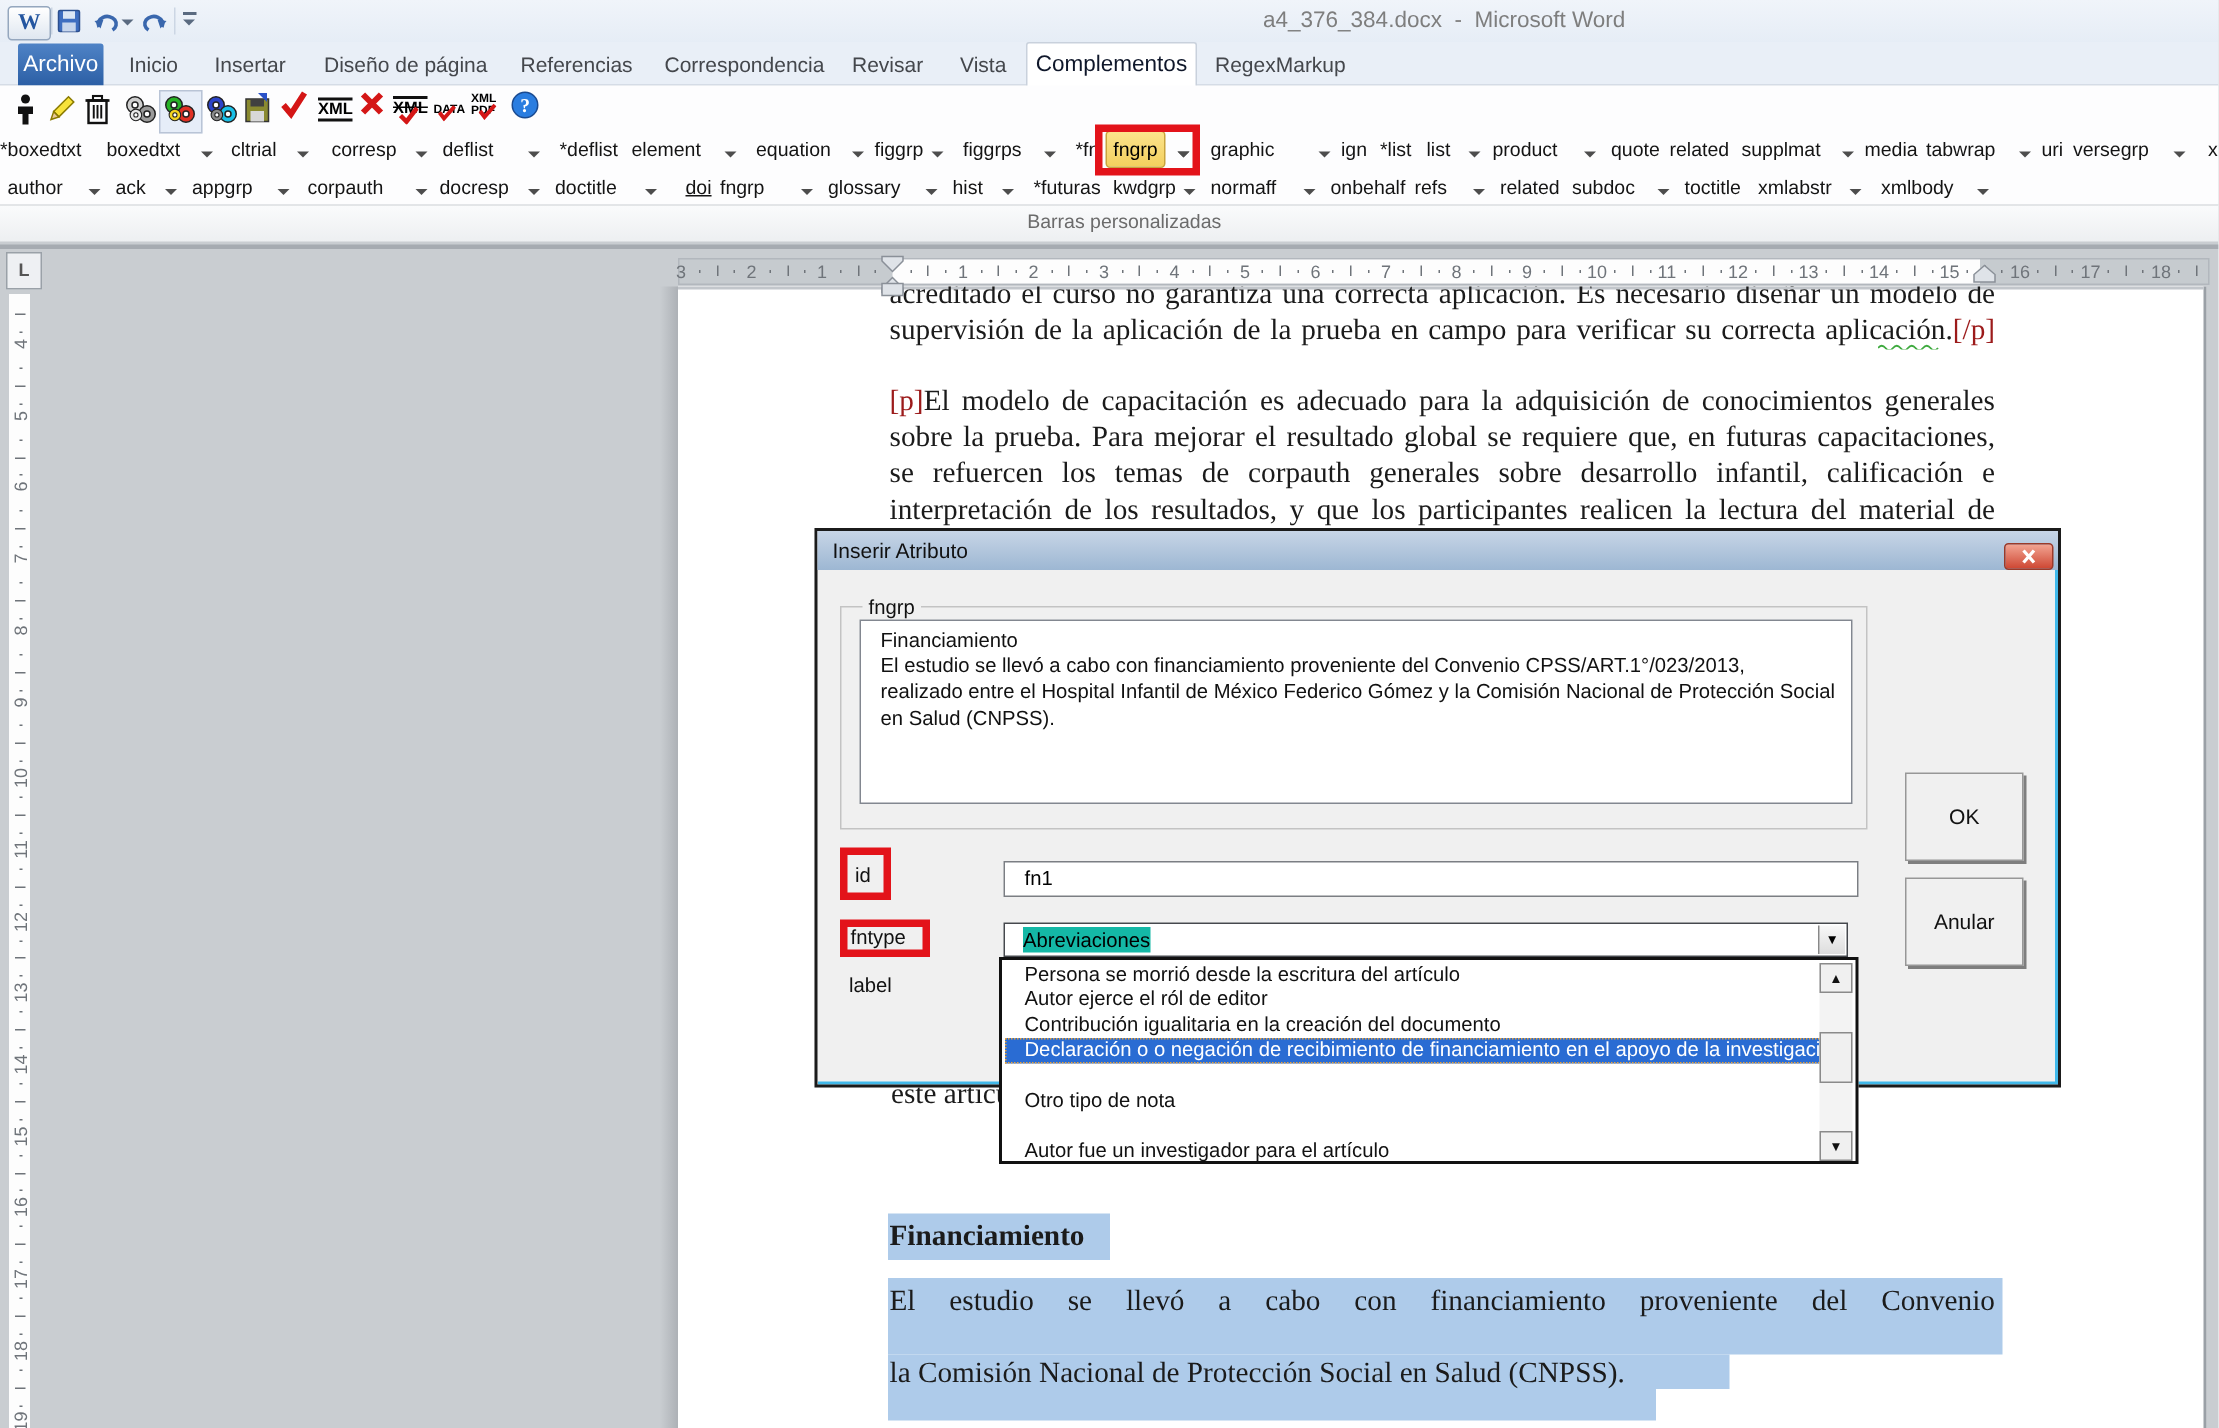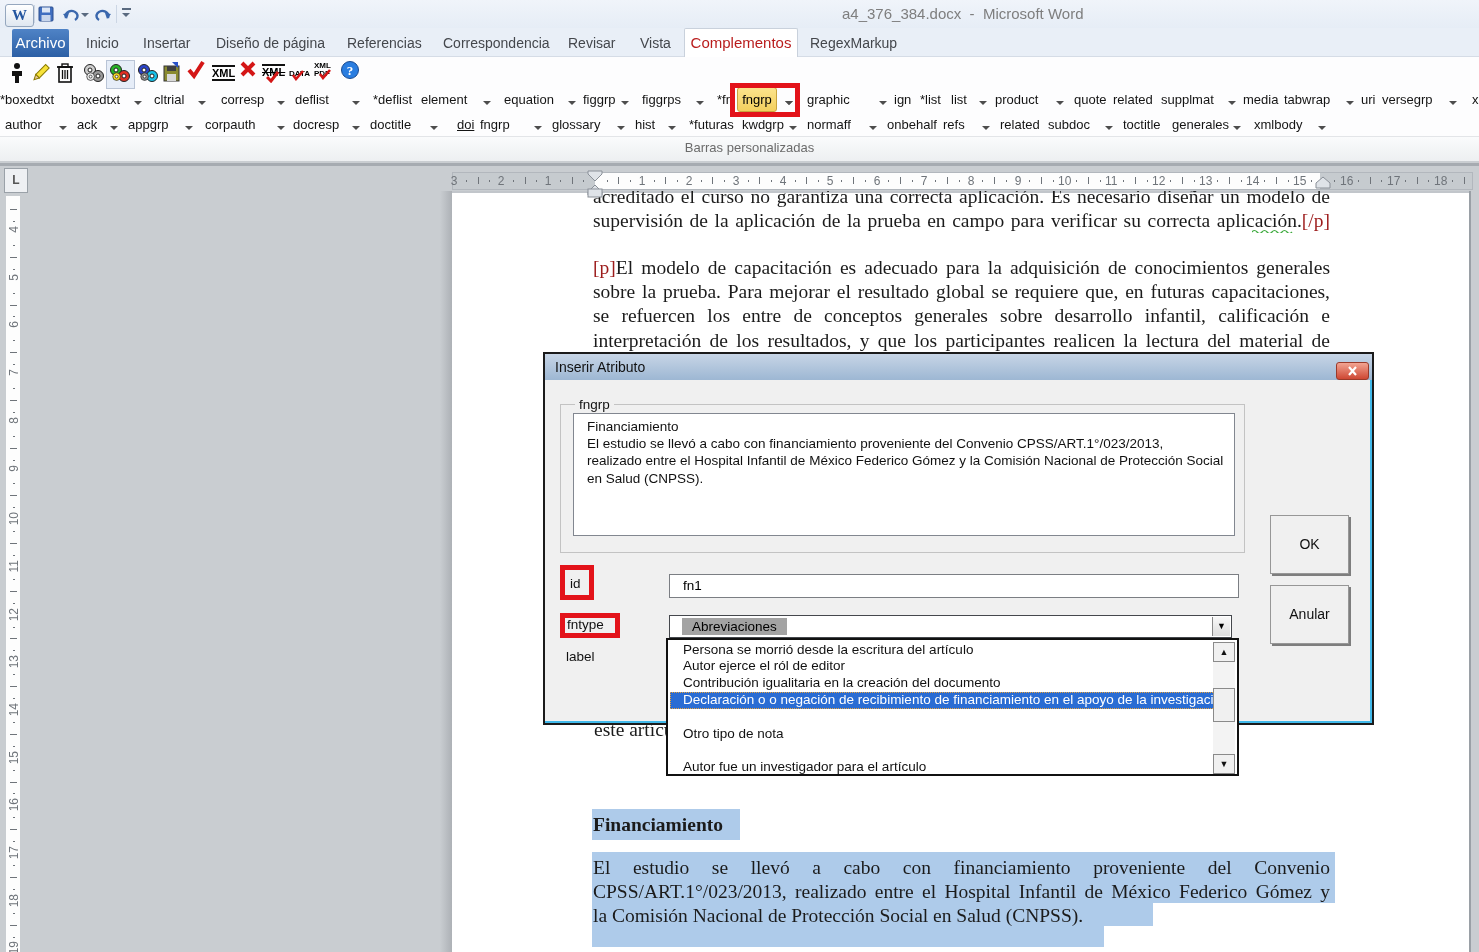--- a/index.html
+++ b/index.html
@@ -10,21 +10,21 @@
     background:linear-gradient(#f0f4fa,#e6edf6);}
   #title{position:absolute;left:842px;top:5px;font-size:15px;color:#7e7e7e;}
   #tabrow{position:absolute;left:0;top:28px;width:1479px;height:29px;background:#e9eff7;
     border-bottom:1px solid #d5dce6;box-sizing:border-box;}
   .tab{position:absolute;top:35px;font-size:14px;color:#44474c;}
   #archivo{position:absolute;left:12px;top:29px;width:57px;height:28px;
     background:linear-gradient(#4f83c6,#2c5fa5);border-radius:2px 2px 0 0;
     color:#fff;font-size:15px;text-align:center;line-height:27px;}
   #activetab{position:absolute;left:684px;top:28px;width:114px;height:30px;background:#ffffff;
     border:1px solid #c9d1dc;border-bottom:none;border-radius:2px 2px 0 0;box-sizing:border-box;
-    font-size:15px;color:#b91c1c;text-align:center;line-height:28px;}
+    font-size:15px;color:#0f172a;text-align:center;line-height:28px;}
   #ribbon{position:absolute;left:0;top:57px;width:1479px;height:79px;background:#fdfdfe;}
   .tbtxt{position:absolute;font-size:13px;color:#141414;white-space:pre;}
   .dar{position:absolute;width:0;height:0;border-left:4px solid transparent;
     border-right:4px solid transparent;border-top:4px solid #4d4d4d;}
   #fngrpbtn{position:absolute;left:737px;top:87px;width:40px;height:25px;
     background:linear-gradient(#fce48c,#f3cf5e);border:1px solid #c9a43d;border-radius:3px;
     box-sizing:border-box;font-size:13px;text-align:center;line-height:23px;}
   #fngrpredbox{position:absolute;left:730px;top:83px;width:70px;height:34px;
     border:5px solid #e3131a;box-sizing:border-box;}
   #barras{position:absolute;left:0;top:136px;width:1479px;height:25px;
@@ -66,22 +66,22 @@
   #gbtext{position:absolute;left:28px;top:59px;width:662px;height:123px;background:#fff;
     border:1px solid #828790;box-sizing:border-box;}
   #gbtext div{margin:0 0 0 13px;font-size:13.5px;line-height:17.2px;color:#111;white-space:pre;}
   #gbtext div:first-child{margin-top:4px;}
   .redbox{position:absolute;border:5px solid #e3131a;box-sizing:border-box;}
   #idinput{position:absolute;left:124px;top:220px;width:570px;height:24px;background:#fff;
     border:1px solid #7b7e83;box-sizing:border-box;font-size:13.5px;
     line-height:22px;padding-left:13px;}
   #combo{position:absolute;left:124px;top:261px;width:563px;height:23px;background:#fff;
     border:1px solid #45484d;box-sizing:border-box;}
-  #combosel{position:absolute;left:12px;top:2px;background:#a3a3a3;
-    font-size:13.5px;line-height:17px;padding:0 10px;}
+  #combosel{position:absolute;left:12px;top:2px;background:#14b8a6;
+    font-size:13.5px;line-height:17px;padding:0 0;}
   #combobtn{position:absolute;right:1px;top:1px;width:17px;height:19px;
     background:linear-gradient(#f8f8f8,#ddd);border-left:1px solid #888;text-align:center;font-size:9px;line-height:19px;}
   .btn3d{position:absolute;width:79px;height:59px;background:#f0f0f0;
     border:1px solid #979797;box-sizing:border-box;
     box-shadow:2px 2px 0 0 #7e7e7e;
     font-size:14px;text-align:center;color:#111;}
   #popup{position:absolute;left:666px;top:638px;width:573px;height:138px;background:#fff;
     border:2px solid #111;box-sizing:border-box;}
   #popup .it{position:absolute;left:2px;width:547px;height:17px;
     font-size:13.5px;line-height:16.8px;padding-left:13px;color:#111;
@@ -279,51 +279,50 @@
 <span class="dar" style="left:789px;top:126px;"></span>
 <span class="tbtxt" style="left:807px;top:117px;">normaff</span>
 <span class="dar" style="left:869px;top:126px;"></span>
 <span class="tbtxt" style="left:887px;top:117px;">onbehalf</span>
 <span class="tbtxt" style="left:943px;top:117px;">refs</span>
 <span class="dar" style="left:982px;top:126px;"></span>
 <span class="tbtxt" style="left:1000px;top:117px;">related</span>
 <span class="tbtxt" style="left:1048px;top:117px;text-align:center;">subdoc</span>
 <span class="dar" style="left:1105px;top:126px;"></span>
 <span class="tbtxt" style="left:1123px;top:117px;">toctitle</span>
-<span class="tbtxt" style="left:1172px;top:117px;">generales</span>
+<span class="tbtxt" style="left:1172px;top:117px;">xmlabstr</span>
 <span class="dar" style="left:1233px;top:126px;"></span>
 <span class="tbtxt" style="left:1254px;top:117px;">xmlbody</span>
 <span class="dar" style="left:1318px;top:126px;"></span>
 <div id="fngrpbtn">fngrp</div>
 <span class="dar" style="left:785px;top:101px;"></span>
 <div id="fngrpredbox"></div>
 <div id="barras">
     <div>Barras personalizadas</div>
   </div>
 <div id="ribbonedge"></div>
 <div id="pageshadow"></div>
 <div id="page">
 <div class="abs" style="left:0;top:0;width:1019px;height:2px;background:#c2c6cb;"></div>
 <div class="abs serif jline" style="left:141px;top:-6.0px;">acreditado el curso no garantiza una correcta aplicación. Es necesario diseñar un modelo de</div>
 <div class="abs serif jline" style="left:141px;top:18.1px;">supervisión de la aplicación de la prueba en campo para verificar su correcta aplicación.<span class="red">[/p]</span></div>
 <div class="abs serif jline" style="left:141px;top:65.2px;"><span class="red">[p]</span>El modelo de capacitación es adecuado para la adquisición de conocimientos generales</div>
 <div class="abs serif jline" style="left:141px;top:89.3px;">sobre la prueba. Para mejorar el resultado global se requiere que, en futuras capacitaciones,</div>
-<div class="abs serif jline" style="left:141px;top:113.4px;">se refuercen los entre de conceptos generales sobre desarrollo infantil, calificación e</div>
+<div class="abs serif jline" style="left:141px;top:113.4px;">se refuercen los temas de corpauth generales sobre desarrollo infantil, calificación e</div>
 <div class="abs serif jline" style="left:141px;top:137.5px;">interpretación de los resultados, y que los participantes realicen la lectura del material de</div>
 <div class="abs serif jline" style="left:141px;top:161.6px;">manera previa al curso. Para garantizar que los resultados obtenidos sean medio significativos</div>
 <svg class="abs" style="left:800px;top:38px;" width="42" height="4">
       <path d="M0 3 q2.5 -3 5 0 t5 0 t5 0 t5 0 t5 0 t5 0 t5 0 t5 0" fill="none" stroke="#3faa3f" stroke-width="1.2"></path>
     </svg>
 <div class="hl" style="left:140px;top:618px;width:148px;height:31px;"></div>
 <div class="hl" style="left:140px;top:661px;width:743px;height:51px;"></div>
 <div class="hl" style="left:140px;top:712px;width:561px;height:23px;"></div>
 <div class="hl" style="left:140px;top:735px;width:512px;height:21px;"></div>
 <div class="abs serif" style="left:141px;top:622px;font-weight:bold;">Financiamiento</div>
 <div class="abs serif jline" style="left:141px;top:665px;">El estudio se llevó a cabo con financiamiento proveniente del Convenio</div>
-<div class="abs serif jline" style="left:141px;top:689.1px;">CPSS/ART.1°/023/2013, realizado entre el Hospital Infantil de México Federico Gómez y</div>
 <div class="abs serif" style="left:141px;top:713.2px;">la Comisión Nacional de Protección Social en Salud (CNPSS).</div>
 <div class="abs serif" style="left:142px;top:527px;">este artículo se realizó en el marco de</div>
 </div>
 <div id="hruler"></div>
 <div id="hrulerwhite"></div>
 <span class="tick" style="left:542px;top:174px;width:12px;text-align:center;">1</span>
 <span class="tick" style="left:495px;top:174px;width:12px;text-align:center;">2</span>
 <span class="tick" style="left:448px;top:174px;width:12px;text-align:center;">3</span>
 <span class="abs" style="left:583px;top:180px;width:1px;height:2px;background:#6f747a;"></span>
 <span class="abs" style="left:572px;top:177px;width:1px;height:7px;background:#6f747a;"></span>

